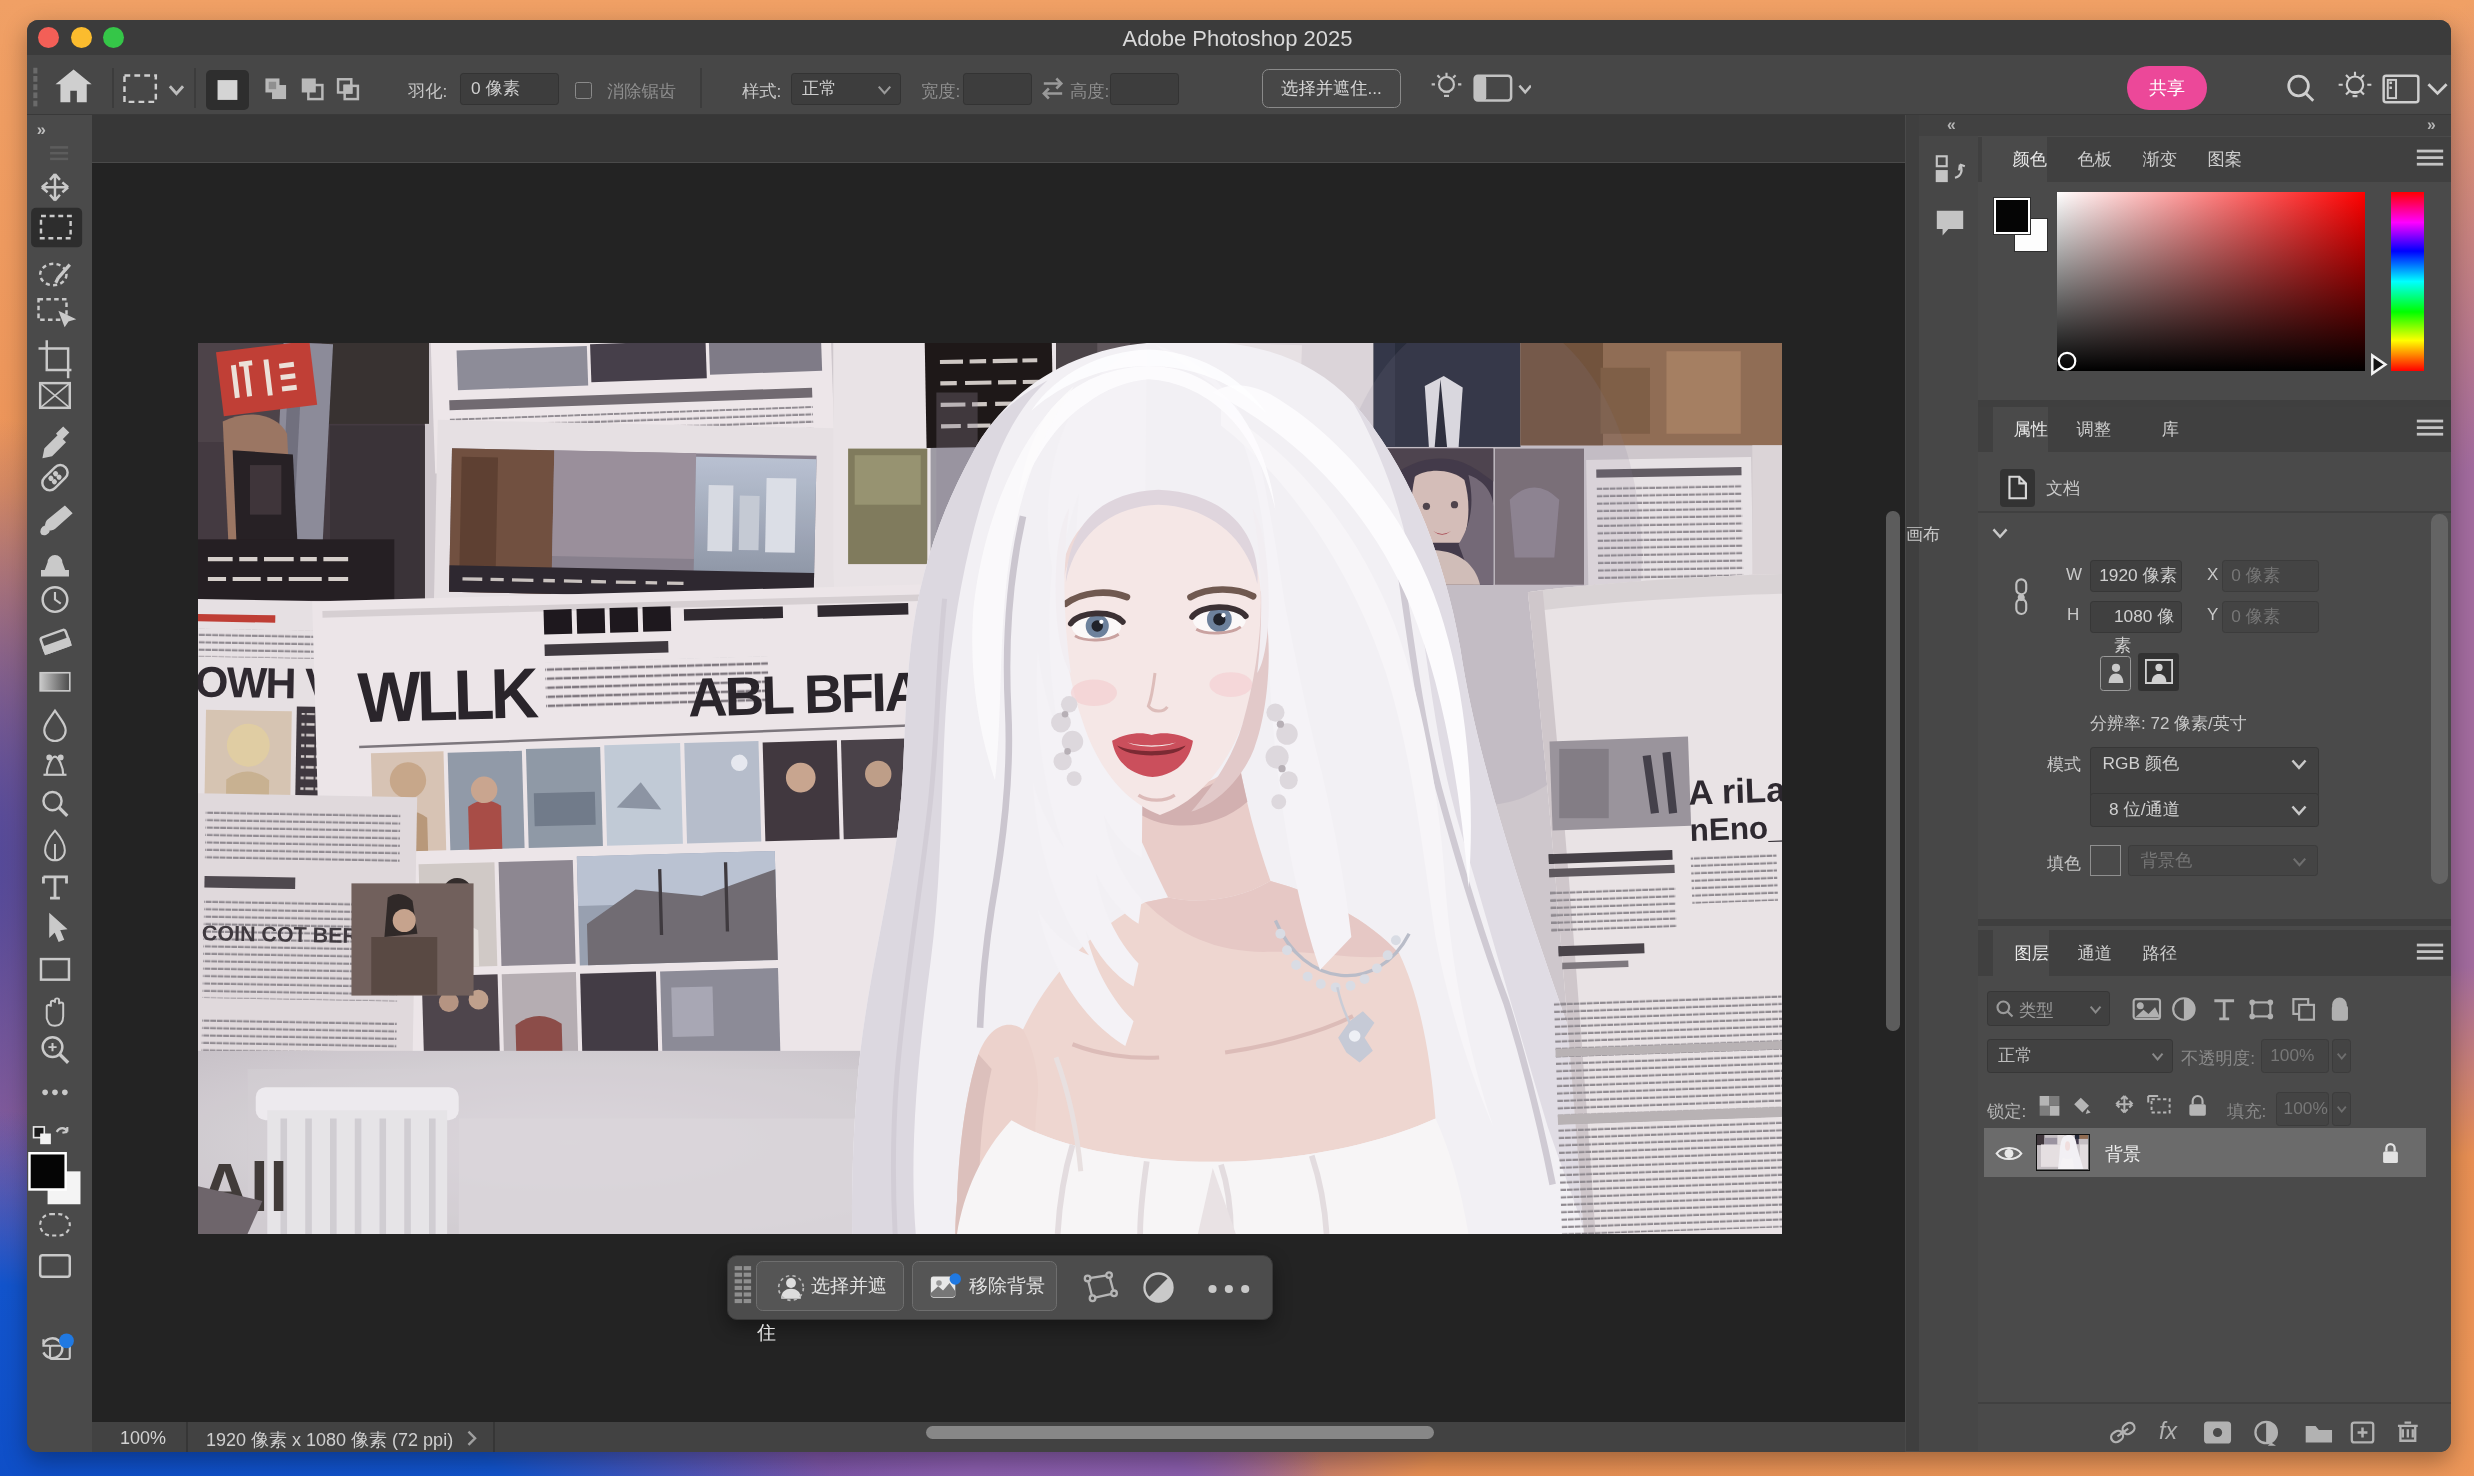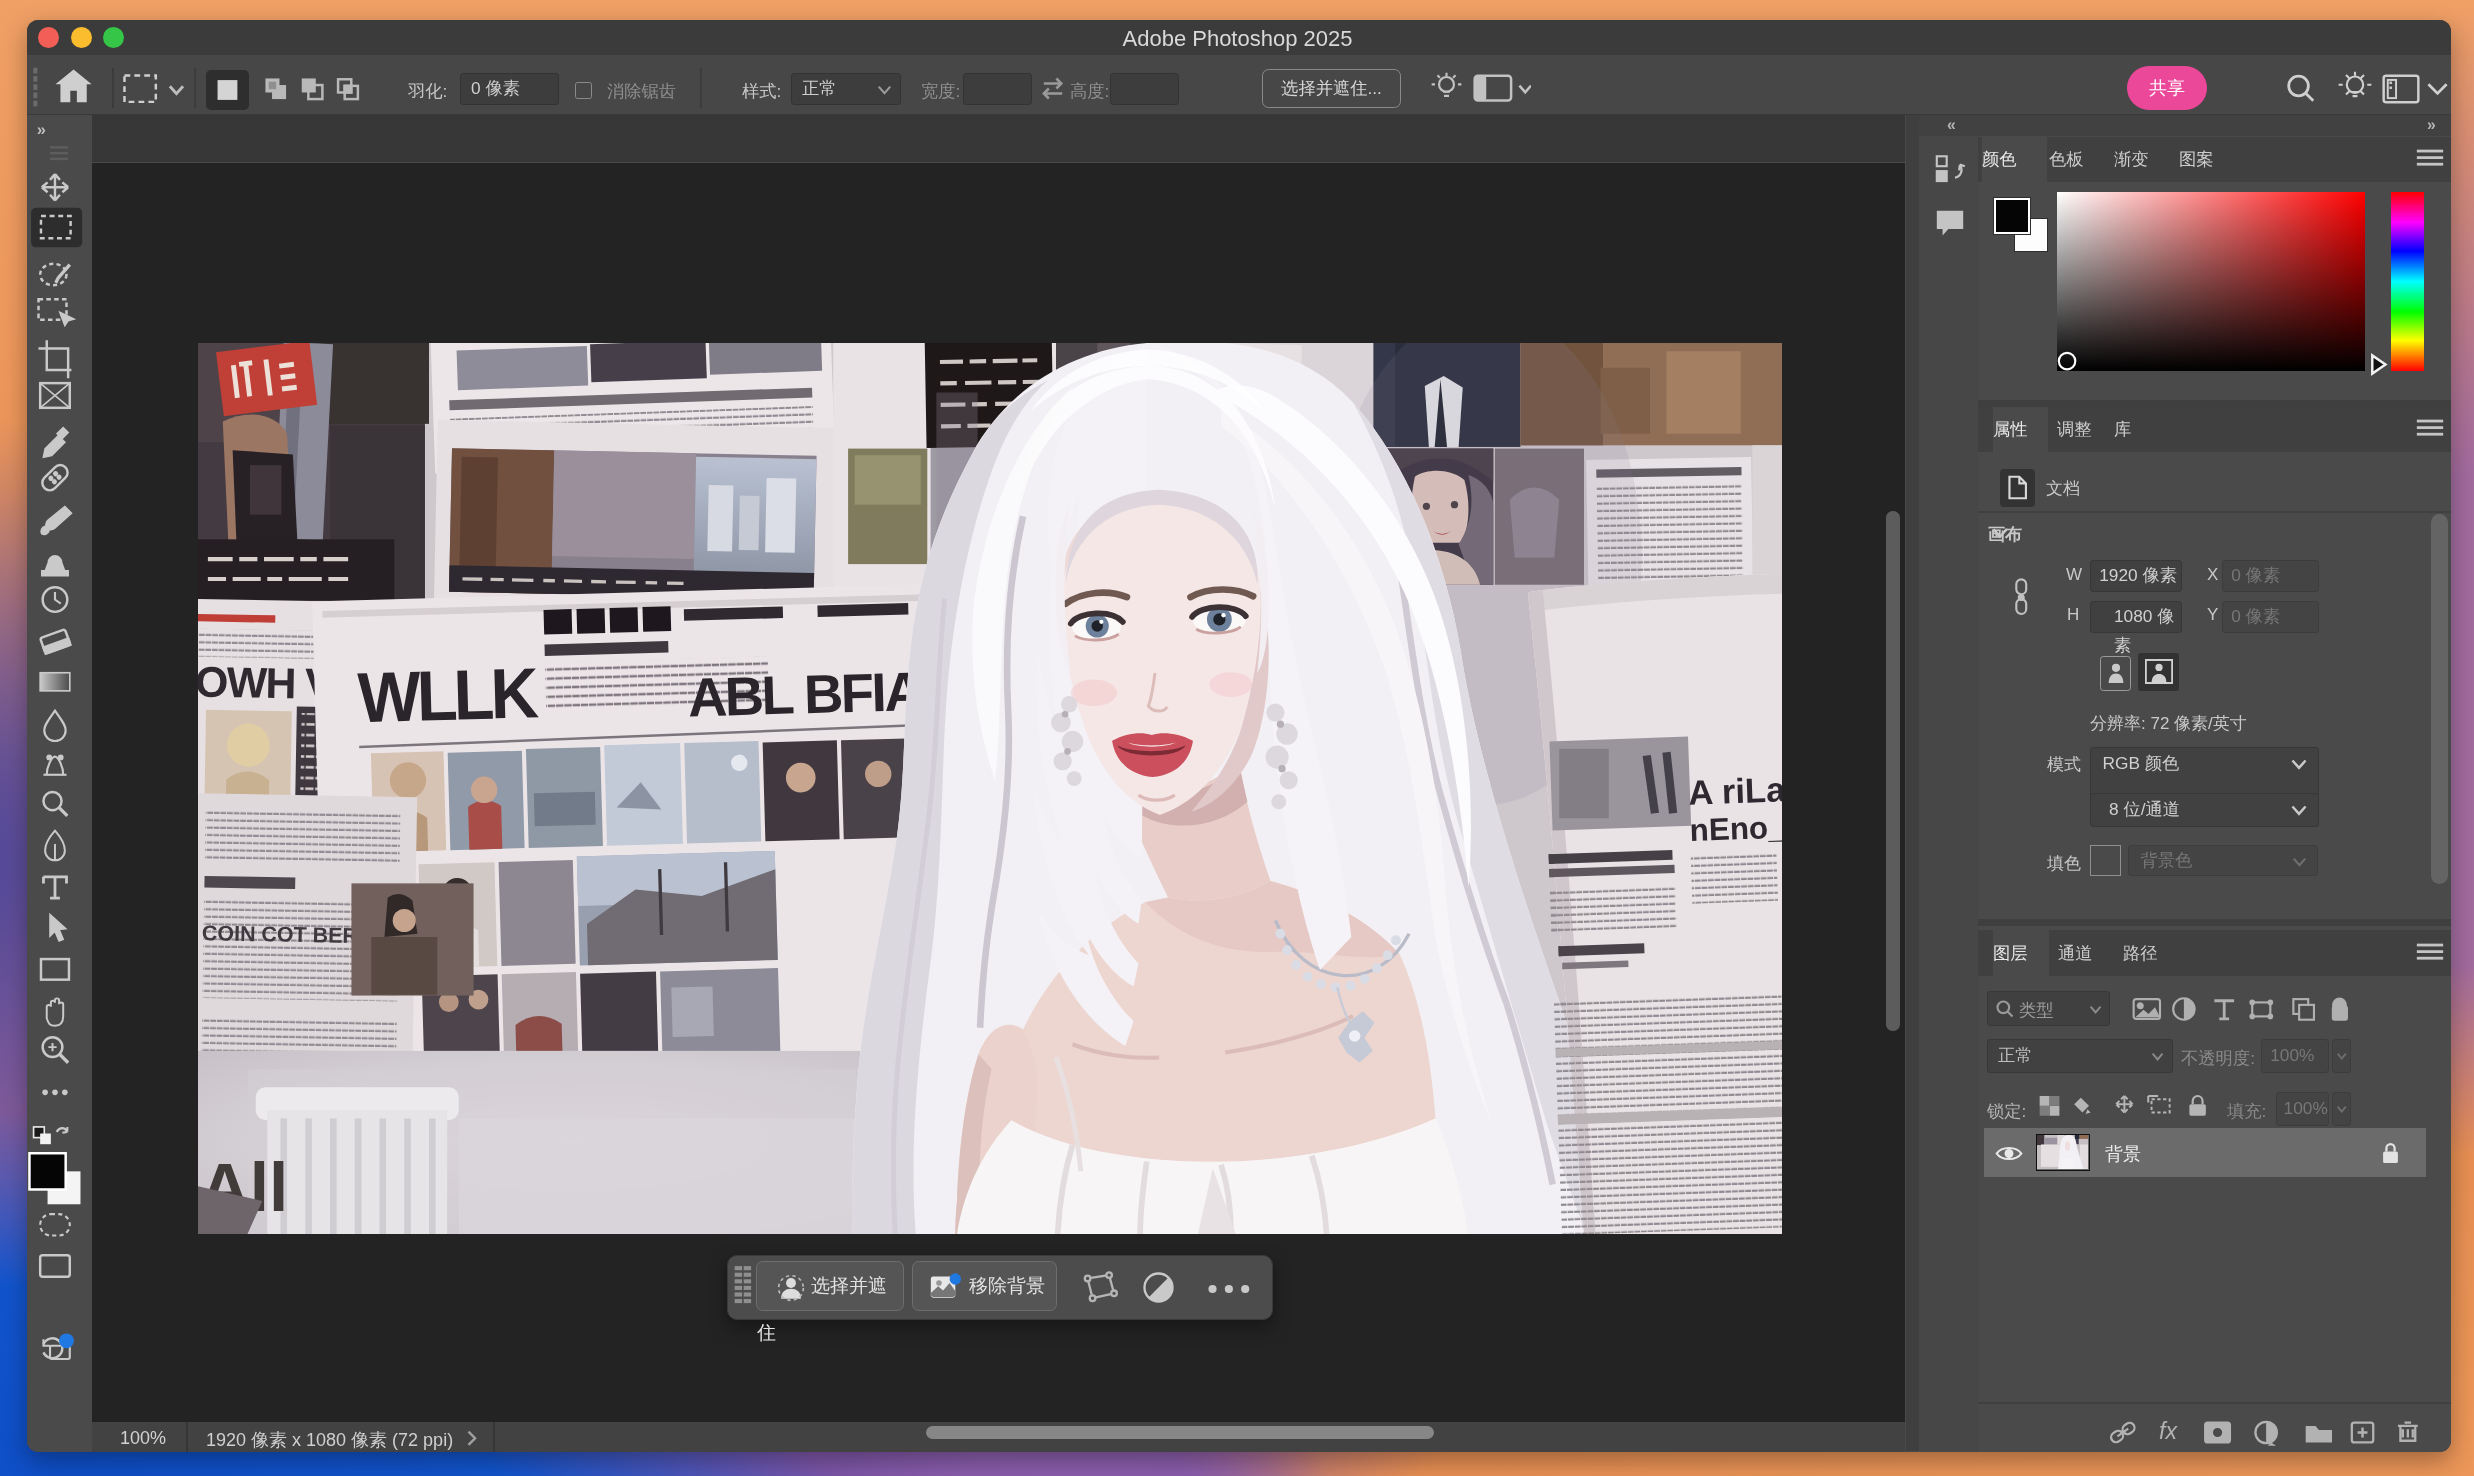--- a/index.html
+++ b/index.html
@@ -27,21 +27,21 @@
 #share{position:absolute;left:2127px;top:66px;width:80px;height:44px;border-radius:22px;background:#ec4899;color:#fff;font-size:18px;line-height:44px;text-align:center}
 #toolbar{position:absolute;left:27px;top:115px;width:65px;height:1336px;background:#4a4a4a}
 #tabbar{position:absolute;left:92px;top:115px;width:1813px;height:47px;background:#373737}
 #tab{position:absolute;left:94px;top:115px;width:337px;height:47px;background:#434343;color:#d2d2d2;font-size:18px;line-height:47px}
 #canvas{position:absolute;left:92px;top:163px;width:1813px;height:1260px;background:#232323}
 #statusbar{position:absolute;left:92px;top:1422px;width:1813px;height:30px;background:#424242;color:#cfcfcf;font-size:17.3px}
 #rdiv{position:absolute;left:1906px;top:115px;width:13.2px;height:1336px;background:#3f3f3f}
 #dock{position:absolute;left:1919px;top:115px;width:59px;height:1336px;background:#474747}
 #rp{position:absolute;left:1978px;top:115px;width:473px;height:1336px;background:#4a4a4a}
 .ptabrow{position:absolute;left:1978px;width:473px;background:#404040}
-.ptab{position:absolute;color:#cdcdcd;font-size:17.3px;text-align:left}
+.ptab{position:absolute;color:#cdcdcd;font-size:17.3px;text-align:right}
 .ptab.act{background:#4a4a4a;color:#e8e8e8}
 .inp{position:absolute;background:#404040;border:1.6px solid #373737;border-radius:3.3px;color:#d0d0d0;font-size:17.3px}
 .inpd{position:absolute;background:#444;border:1.6px solid #3c3c3c;border-radius:3.3px;color:#777;font-size:17.3px}
 .drop{position:absolute;background:#414141;border:1.6px solid #373737;border-radius:3.3px;color:#d0d0d0;font-size:17.3px}
 .lab{position:absolute;color:#c9c9c9;font-size:17px;white-space:nowrap}
 .labd{position:absolute;color:#8a8a8a;font-size:17.3px;white-space:nowrap}
 #ctxbar{position:absolute;left:727px;top:1255px;width:546px;height:65px;background:#4c4c4c;border:0.8px solid #3a3a3a;border-radius:10px;box-shadow:0 6.6px 18px rgba(0,0,0,.4)}
 .cbtn{position:absolute;top:1261px;height:50px;background:#555;border:1.6px solid #6e6e6e;border-radius:6.6px;color:#e2e2e2;font-size:19px;line-height:47px;text-align:left}
 </style></head>
 <body>
@@ -694,21 +694,21 @@
       </svg>
 <div class="abs" style="left:2000px;top:469px;width:35px;height:38px;background:#333;border-radius:4.1px"></div>
 <svg class="abs" style="left:2007px;top:475px" width="21.4" height="25" viewBox="0 0 26 30">
         <path d="M3 2 h12 l8 8 v18 h-20 z M15 2 v8 h8" fill="none" stroke="#d8d8d8" stroke-width="2.6"></path>
       </svg>
 <div class="lab" style="left:2046px;top:477px">文档</div>
 <div class="abs" style="left:1978px;top:511px;width:473px;height:1.6px;background:#404040"></div>
 <svg class="abs" style="left:1991px;top:526px" width="18" height="15" viewBox="0 0 22 18">
         <path d="M3 4 l8 9 8-9" stroke="#c9c9c9" stroke-width="3" fill="none"></path>
       </svg>
-<div class="lab" style="left:1988px;top:523px;font-weight:bold">画布</div>
+<div class="lab" style="left:1906px;top:523px;font-weight:normal">画布</div>
 <div class="lab" style="left:2066px;top:565px">W</div>
 <div class="inp" style="left:2090px;top:560px;width:92px;height:32px;line-height:29px;padding-left:8.2px">1920 像素</div>
 <div class="lab" style="left:2207px;top:565px">X</div>
 <div class="inpd" style="left:2222px;top:560px;width:97px;height:32px;line-height:29px;padding-left:8.2px">0 像素</div>
 <svg class="abs" style="left:2013px;top:576px" width="16.5" height="43" viewBox="0 0 20 52">
         <g fill="none" stroke="#c0c0c0" stroke-width="2.6">
           <rect x="4" y="4" width="12" height="18" rx="6"></rect>
           <rect x="4" y="28" width="12" height="18" rx="6"></rect>
           <circle cx="10" cy="26" r="3" fill="#c0c0c0"></circle>
         </g>

